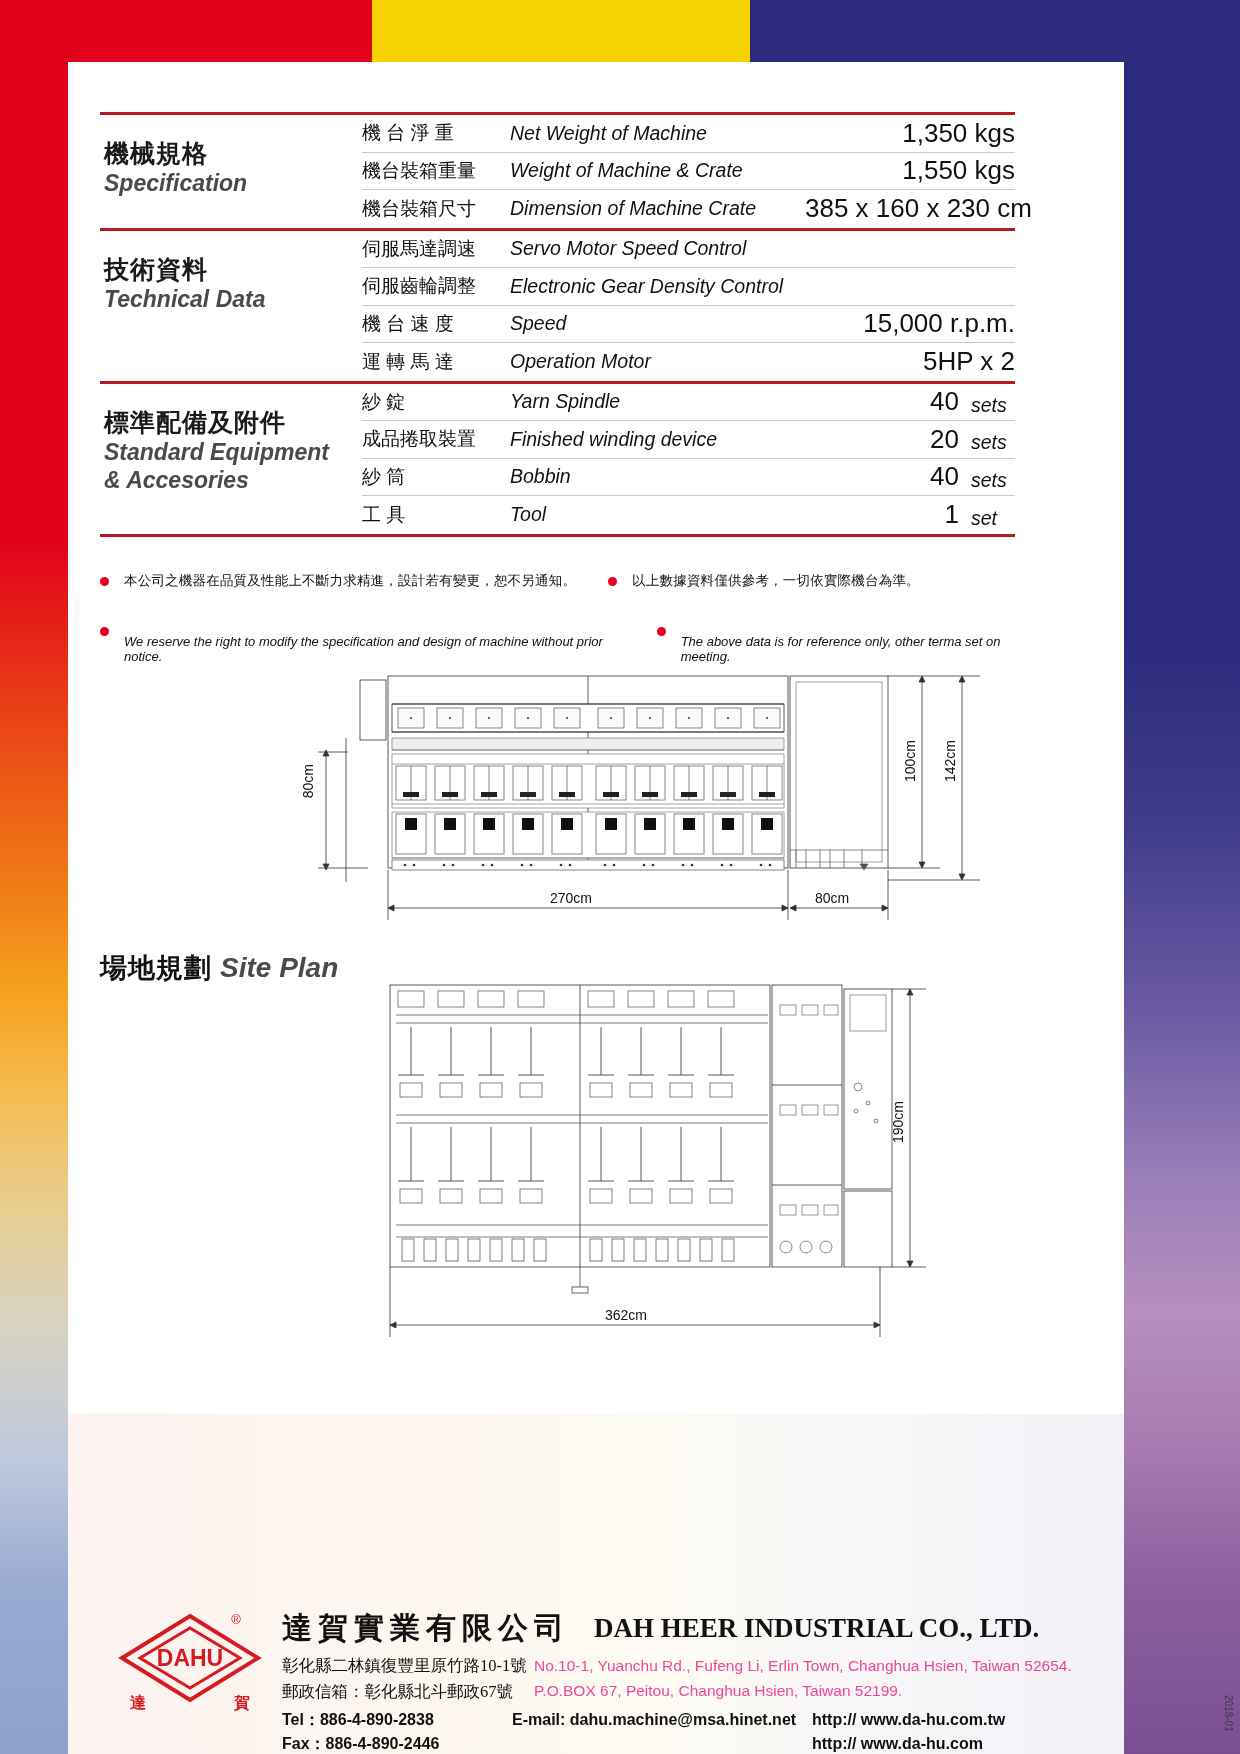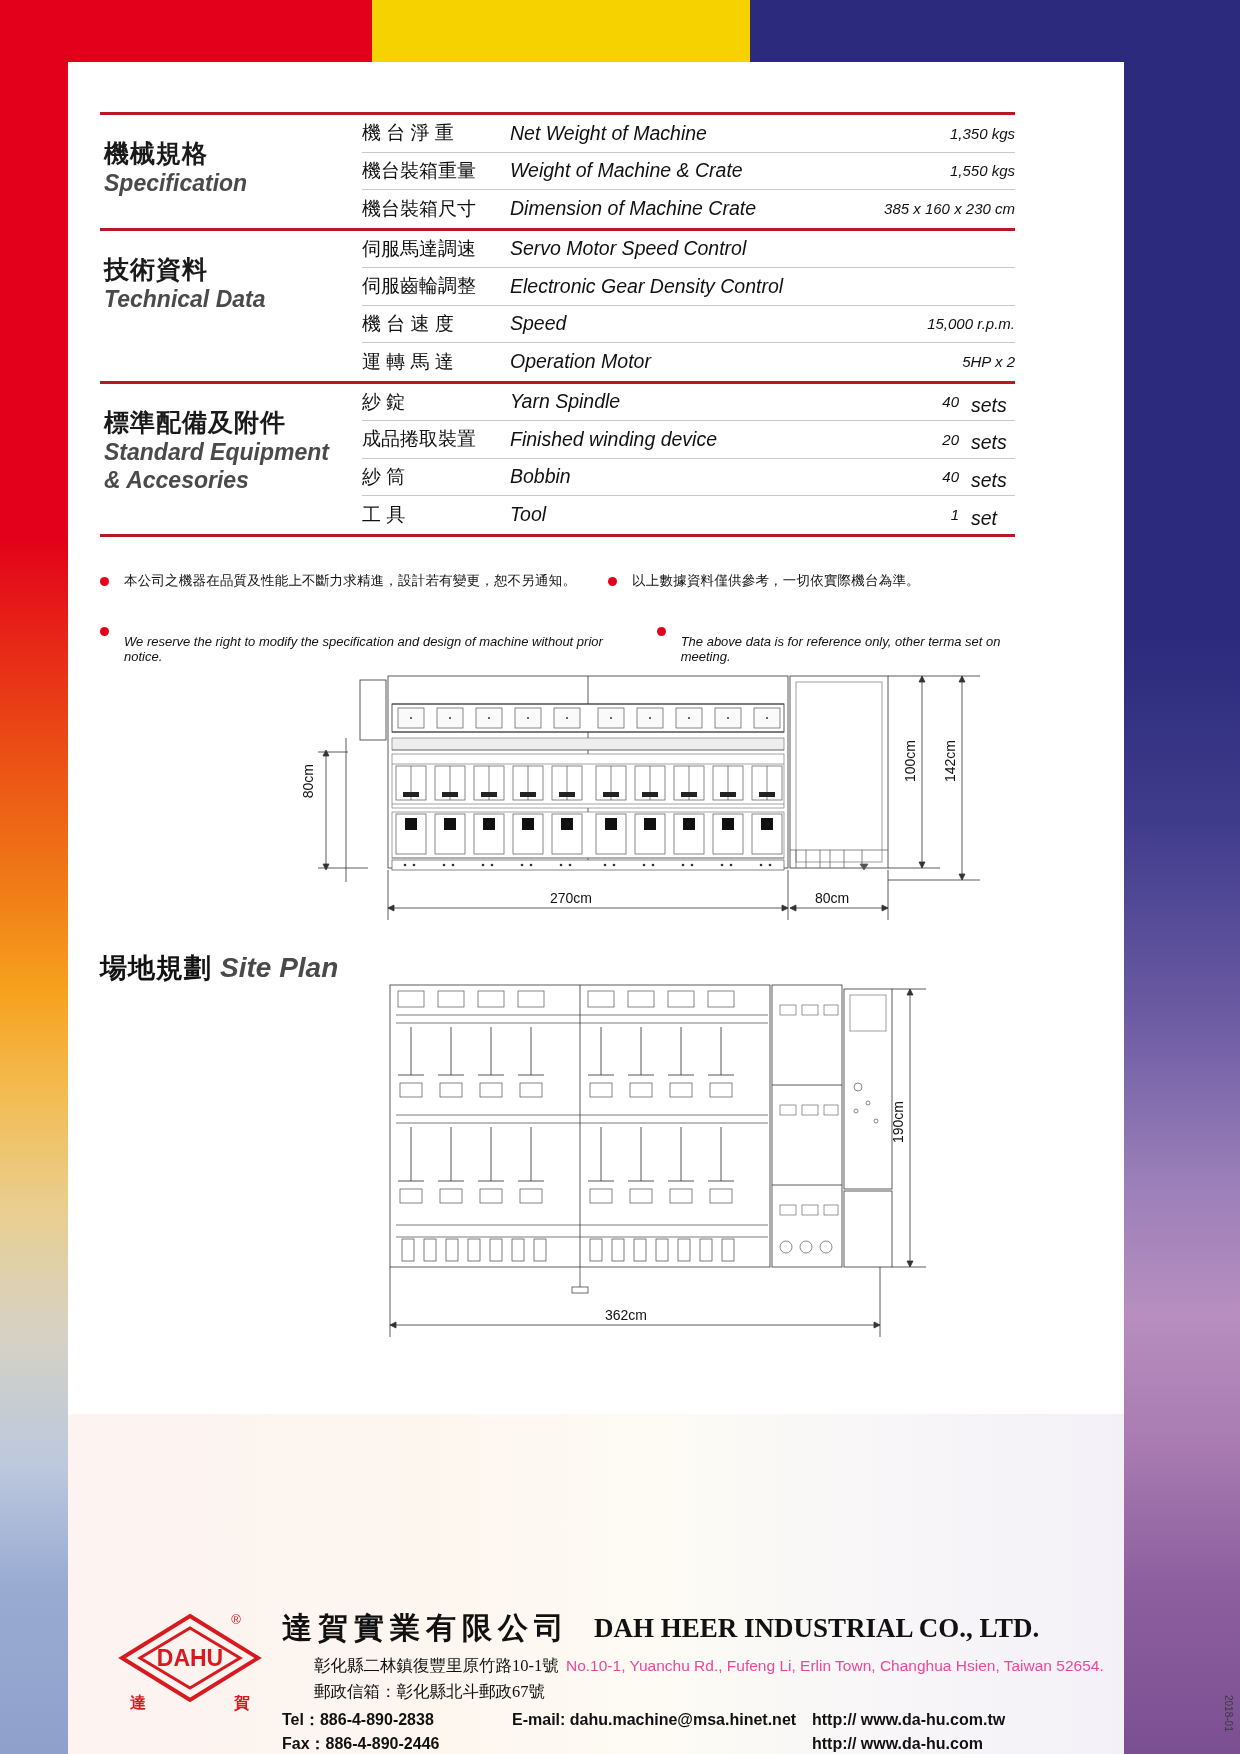--- a/index.html
+++ b/index.html
@@ -68,21 +68,21 @@
   .c-cn {
     width:148px; flex:0 0 148px; font-size:19px; color:#111;
     letter-spacing:0px; white-space:nowrap;
   }
   .c-cn.spread { display:flex; justify-content:space-between; padding-right:6px; }
   .c-en {
     flex:1 1 auto; font-size:19.5px; font-style:italic; color:#111;
     font-family:"Liberation Sans", sans-serif;
   }
   .c-val {
-    font-size:15px; font-style:italic; color:#111; text-align:right;
+    font-size:26px; color:#111; text-align:right;
     white-space:nowrap;
   }
   .c-val.w-wide { width:210px; flex:0 0 210px; }
   .c-val.w-num  { width:58px;  flex:0 0 58px; text-align:right; }
   .c-unit { width:56px; flex:0 0 56px; font-size:19.5px; font-style:italic;
             color:#111; text-align:left; padding-left:12px;margin-top:7px; }
 
   
   .notes { position:absolute; left:100px; top:572px; width:940px; }
   .note-line { display:flex; align-items:center; gap:8px; margin-bottom:9px; }
@@ -113,21 +113,21 @@
   .comp-cn {
     font-size:30px; font-weight:bold; color:#111; letter-spacing:6px;
     font-family:"Liberation Serif", serif;
   }
   .comp-en {
     font-size:27px; font-weight:bold; color:#111;
     font-family:"Liberation Serif", serif; letter-spacing:0px;
   }
   .addr-grid { display:flex; margin-top:4px; }
   .addr-cn { width:252px; flex:0 0 252px; font-size:16.5px; color:#111;
-             line-height:1.55; font-family:"Liberation Serif", serif;margin-left:32px; }
+             line-height:1.55; font-family:"Liberation Serif", serif; }
   .addr-en { flex:1 1 auto; font-size:15.5px; color:#ec4899; line-height:1.62; }
   .contact { display:flex; margin-top:4px; }
   .contact-l { width:230px; flex:0 0 230px; font-size:16px; font-weight:bold; color:#111; line-height:1.5; }
   .contact-m { width:300px; flex:0 0 300px; font-size:16px; font-weight:bold; color:#111; line-height:1.5; }
   .contact-r { flex:1 1 auto; font-size:16px; font-weight:bold; color:#111; line-height:1.5; }
 
   .side-code {
     position:absolute; right:6px; bottom:22px; font-size:10px; color:#3a3a3a;
     writing-mode:vertical-rl;
   }
@@ -632,20 +632,21 @@
         <span class="comp-en">DAH HEER INDUSTRIAL CO., LTD.</span>
       </div>
 
       <div class="addr-grid">
         <div class="addr-cn">
           <div>彰化縣二林鎮復豐里原竹路10-1號</div>
           <div>郵政信箱：彰化縣北斗郵政67號</div>
         </div>
         <div class="addr-en">
           <div>No.10-1, Yuanchu Rd., Fufeng Li, Erlin Town, Changhua Hsien, Taiwan 52654.</div>
+          <div>P.O.BOX 67, Peitou, Changhua  Hsien, Taiwan 52199.</div>
         </div>
       </div>
 
       <div class="contact">
         <div class="contact-l">
           <div>Tel：886-4-890-2838</div>
           <div>Fax：886-4-890-2446</div>
         </div>
         <div class="contact-m">
           <div>E-mail: dahu.machine@msa.hinet.net</div>

